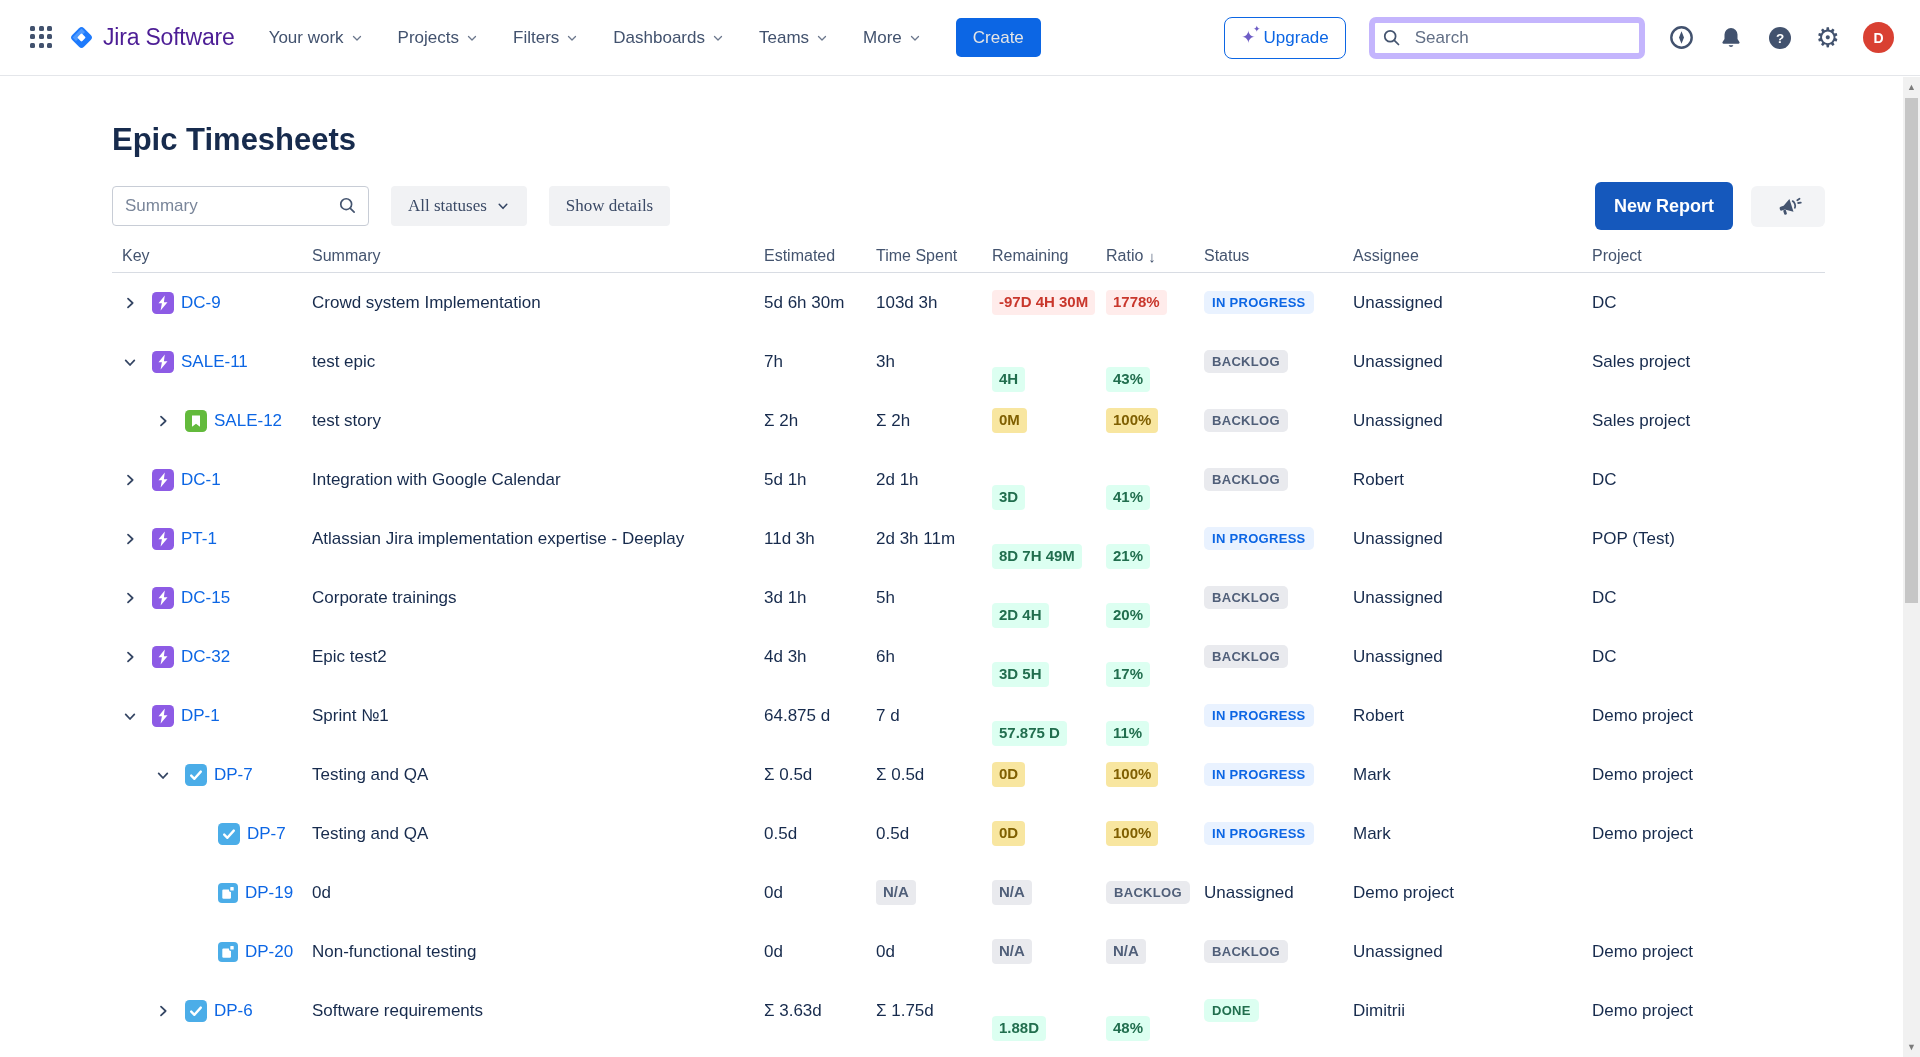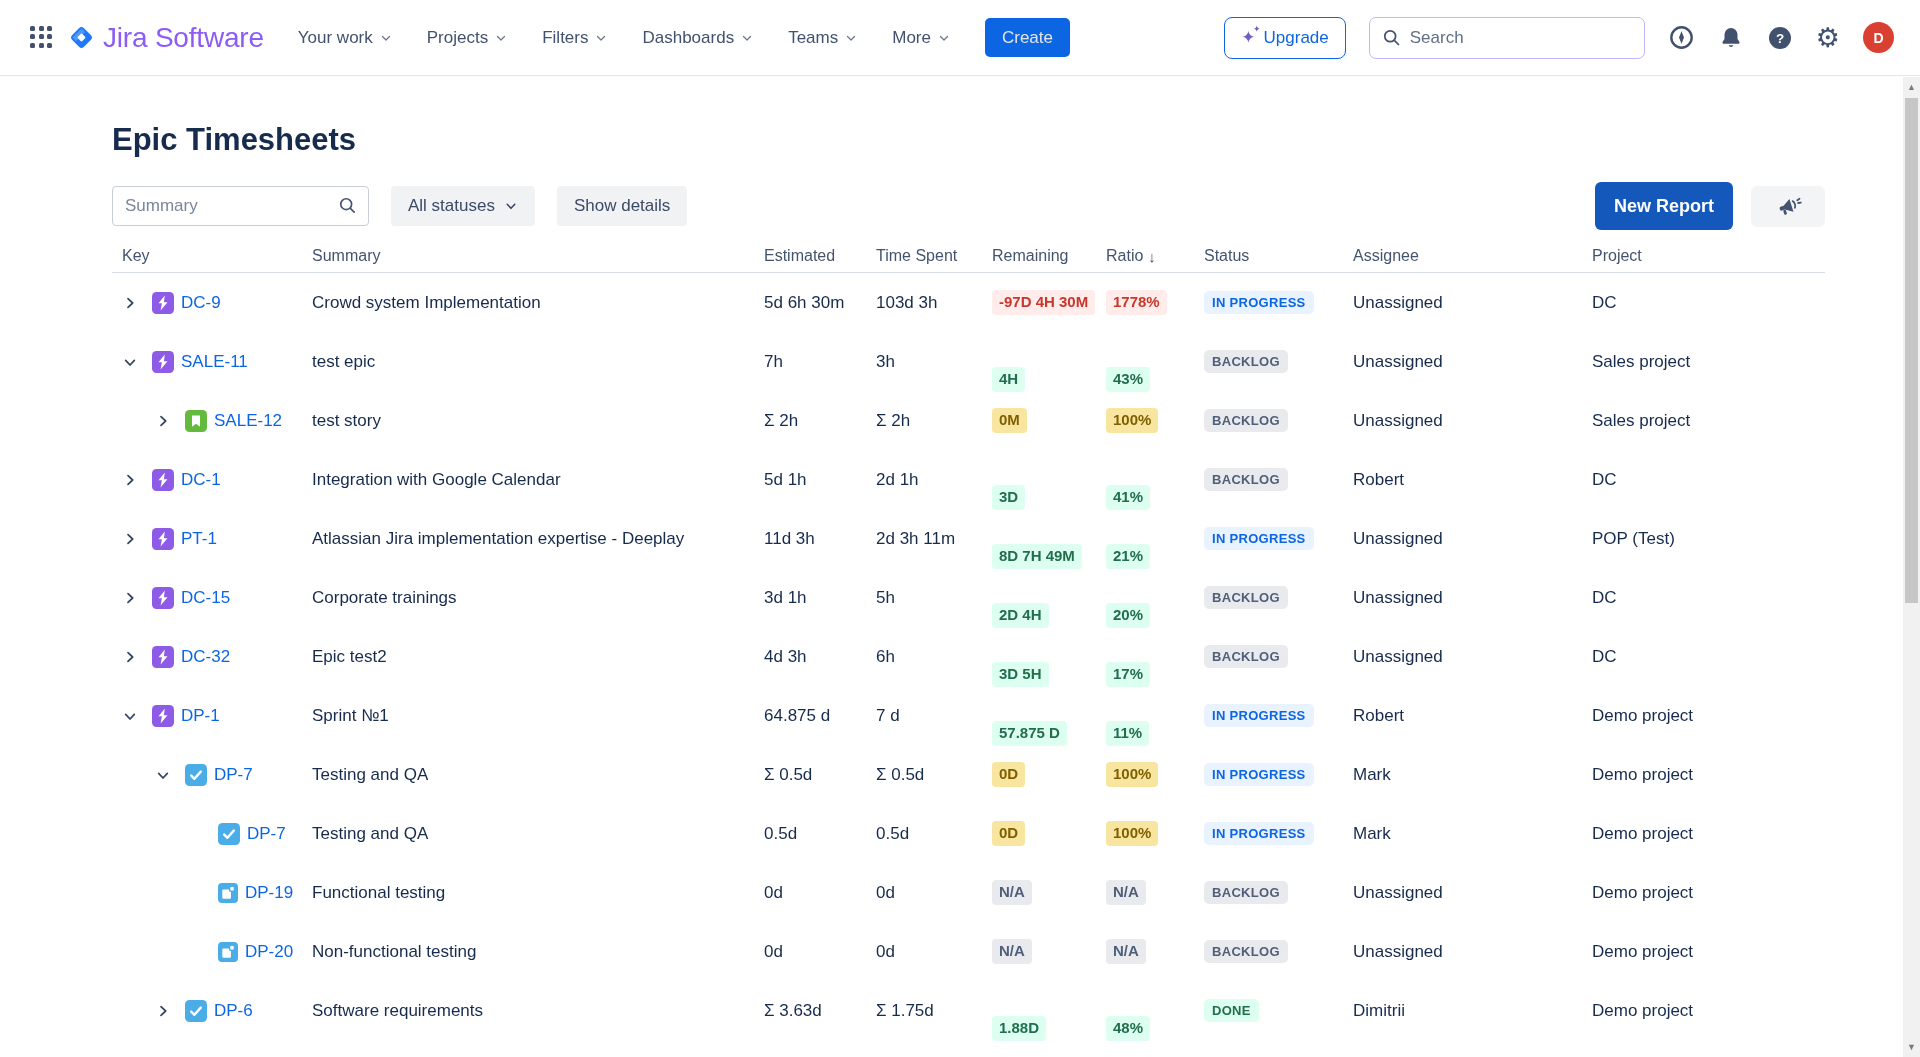--- a/index.html
+++ b/index.html
@@ -6,34 +6,34 @@
     font-family:"Liberation Sans","DejaVu Sans",sans-serif;color:#172B4D;}
   *{box-sizing:border-box;}
 
   
   .topnav{height:76px;display:flex;align-items:center;padding:0 26px 0 30px;
     border-bottom:1px solid #E4E6EA;background:#fff;}
   .apps-grid{width:24px;height:24px;display:grid;grid-template-columns:repeat(3,5px);
     grid-template-rows:repeat(3,5px);gap:3.5px;margin-right:14px;cursor:pointer;}
   .apps-grid span{background:#42526E;border-radius:1.5px;}
   .logo{display:flex;align-items:center;gap:8px;margin-right:34px;cursor:pointer;}
-  .logo-text{font-size:28px;font-weight:500;color:#8b5cf6;letter-spacing:-0.2px;white-space:nowrap;text-align:center;}
+  .logo-text{font-size:23px;font-weight:500;color:#4c1d95;letter-spacing:-0.2px;white-space:nowrap;text-align:center;}
   .nav-item{display:flex;align-items:center;gap:6px;margin-right:34px;font-size:17px;
     color:#42526E;font-weight:500;cursor:pointer;white-space:nowrap;}
   .btn-create{margin-left:0;height:39px;padding:0 17px;border:none;border-radius:5px;
     background:var(--brand-blue);color:#e5e5e5;font-size:17px;font-weight:500;cursor:pointer;
     font-family:inherit;}
   .nav-right{margin-left:auto;display:flex;align-items:center;gap:23px;}
   .btn-upgrade{height:42px;padding:0 16px;border:1px solid var(--brand-blue);border-radius:8px;
     background:#fff;color:var(--brand-blue);font-size:17px;font-weight:500;display:flex;
     align-items:center;gap:8px;cursor:pointer;font-family:inherit;}
   .sparkle{color:var(--sparkle-purple);font-size:17px;line-height:1;position:relative;}
   .sparkle .s2{font-size:9px;position:absolute;top:-4px;right:-5px;}
   .nav-search{position:relative;width:276px;height:42px;}
-  .nav-search input{width:100%;height:100%;border:1px solid #c4b5fd;border-radius:7px;
+  .nav-search input{width:100%;height:100%;border:6px solid #c4b5fd;border-radius:7px;
     padding:0 12px 0 40px;font-size:17px;color:#0c4a6e;outline:none;font-family:inherit;}
   .nav-search input::placeholder{color:#626F86;}
   .nav-search .mag{position:absolute;left:12px;top:10px;}
   .icon-btn{background:none;border:none;padding:0;cursor:pointer;display:flex;align-items:center;}
   .gear-glyph{font-size:27px;color:#42526E;line-height:1;
     font-family:"DejaVu Sans",sans-serif;}
   .avatar{width:31px;height:31px;border-radius:50%;background:var(--avatar-red);color:#fff;
     font-size:14px;font-weight:700;display:flex;align-items:center;justify-content:center;
     cursor:pointer;}
 
@@ -42,21 +42,21 @@
   h1{margin:0;font-size:31px;font-weight:700;color:#172B4D;line-height:40px;}
 
   .filter-row{margin-top:26px;display:flex;align-items:center;gap:22px;height:40px;}
   .summary-box{position:relative;width:257px;height:40px;}
   .summary-box input{width:100%;height:100%;border:1px solid #C8CDD6;border-radius:4px;
     padding:0 38px 0 12px;font-size:17px;outline:none;font-family:inherit;color:#172B4D;}
   .summary-box input::placeholder{color:#7A869A;}
   .summary-box .mag{position:absolute;right:11px;top:9px;}
   .btn-soft{height:40px;padding:16px 17px;border:none;border-radius:4px;background:#F1F2F4;
     color:#3B4A66;font-size:17px;font-weight:500;display:flex;align-items:center;gap:9px;
-    cursor:pointer;font-family:Liberation Sans, sans-serif;}
+    cursor:pointer;font-family:Liberation Serif, serif;}
   .filter-right{margin-left:auto;display:flex;align-items:center;gap:18px;}
   .btn-new-report{height:48px;padding:0 19px;border:none;border-radius:6px;
     background:var(--new-report-blue);color:#fff;font-size:18px;font-weight:700;
     cursor:pointer;font-family:inherit;}
   .btn-megaphone{height:41px;width:74px;border:none;border-radius:6px;background:#F3F4F6;
     display:flex;align-items:center;justify-content:center;cursor:pointer;}
 
   
   .table{margin-top:14px;width:1713px;}
   .thead,.row{display:grid;
@@ -511,21 +511,20 @@
             <span class="chev"></span>
             <span class="issue-icon">
               <svg width="20" height="20" viewBox="0 0 20 20">
                 <rect width="20" height="20" rx="4" style="fill:var(--task-blue)"></rect>
                 <rect x="4.3" y="6.5" width="8.7" height="9.2" rx="1.2" fill="#fff"></rect>
                 <rect x="11.6" y="3.4" width="4.8" height="4.8" rx="1.2" fill="#fff" style="stroke:var(--task-blue)" stroke-width="1.4"></rect>
               </svg>
             </span>
             <a class="issue-key">DP-19</a>
           </div>
-          <div class="cell ">Functional testing</div>
           <div class="cell ">0d</div>
           <div class="cell ">0d</div>
           <div class="cell "><span class="badge tone-gray">N/A</span></div>
           <div class="cell "><span class="badge tone-gray">N/A</span></div>
           <div class="cell "><span class="status tone-gray">BACKLOG</span></div>
           <div class="cell ">Unassigned</div>
           <div class="cell ">Demo project</div>
         </div>
         <div class="row">
           <div class="key-cell" style="padding-left: 76px;">

